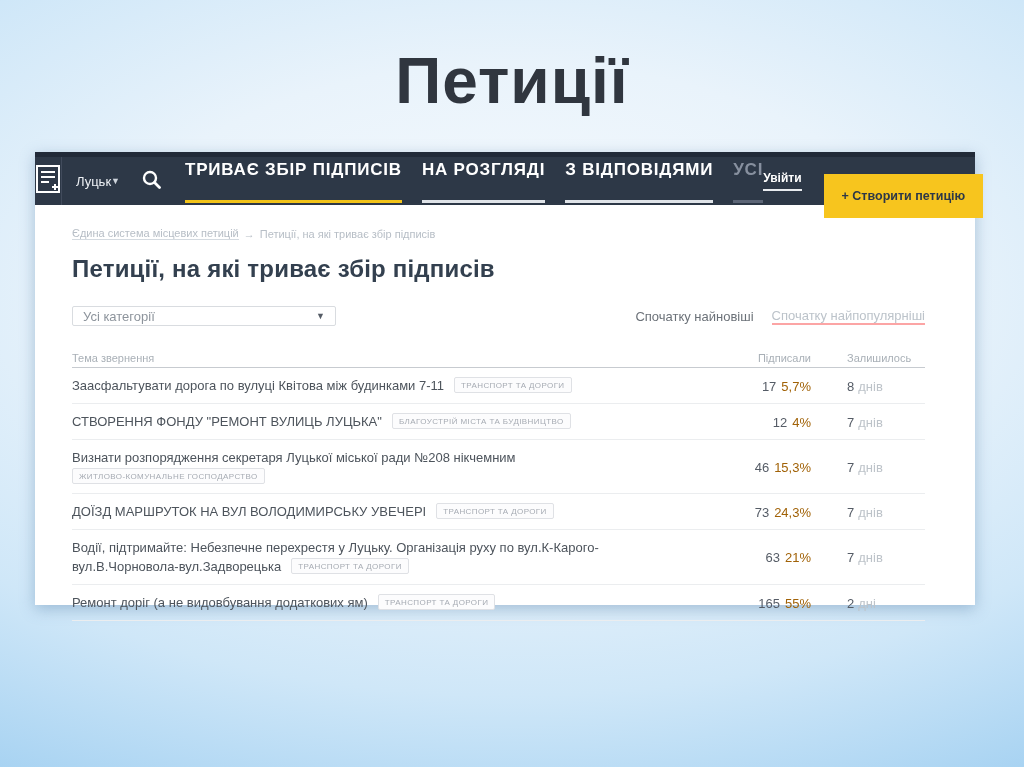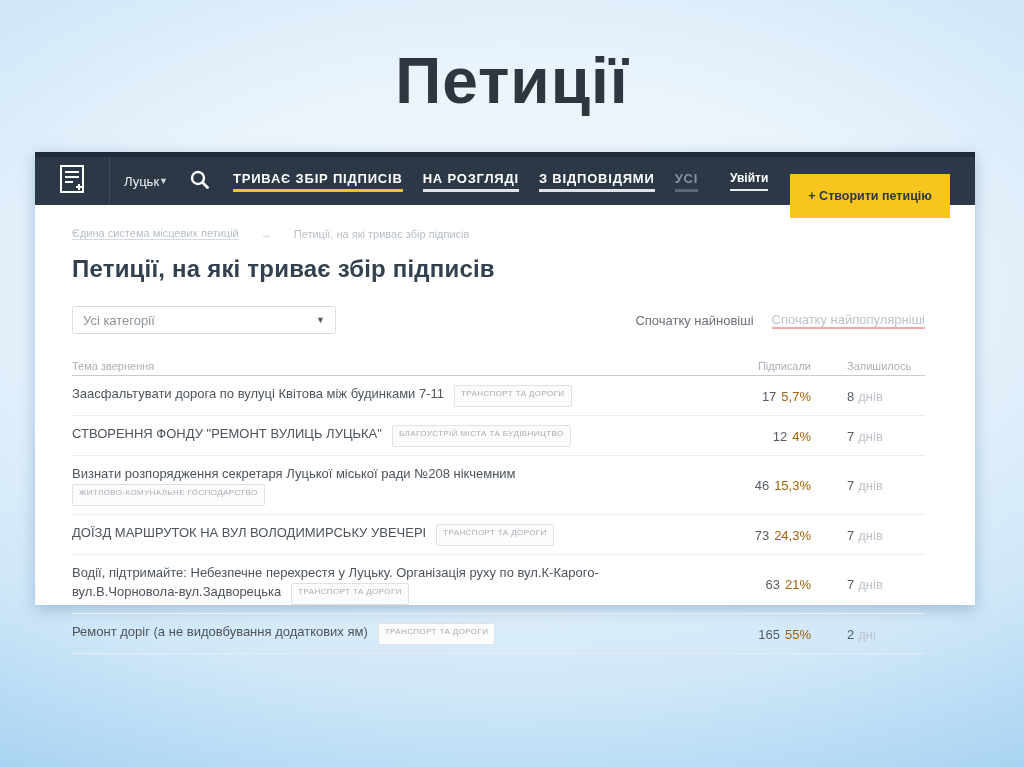--- a/index.html
+++ b/index.html
@@ -35,55 +35,55 @@
     border-right:1px solid #414b5c;
   }
   .city {
     display:flex; align-items:center; 
     margin-left:14px; font-size:13px; color:#eef1f5; cursor:pointer;
   }
   .caret { font-size:9px; color:#cfd5dd; }
   .search-btn { margin-left:22px; margin-right:24px; display:flex; align-items:center; cursor:pointer; }
   .main-nav { display:flex; align-items:center; gap:20px; }
   .nav-item {
-    font-size:13px; font-weight:bold; letter-spacing:0.8px;
-    color:#ffffff; padding-bottom:3px; border-bottom:3px solid #dfe3e8;
+    font-size:17px; font-weight:bold; letter-spacing:0.8px;
+    color:#ffffff; padding-bottom:20px; border-bottom:3px solid #dfe3e8;
     cursor:pointer; white-space:nowrap;
   }
   .nav-item.active { border-bottom-color:#f2c319; }
   .nav-item.muted { color:#87909f; border-bottom-color:#5c6576; font-weight:bold; }
   .header-spacer { flex:1; }
   .login-link {
     font-size:12px; font-weight:bold; color:#fff; padding-bottom:4px;
     border-bottom:2px solid #e8ebef; cursor:pointer; margin-right:22px; white-space:nowrap;
   }
   .create-btn {
     height:44px; margin-right:25px; padding:0 18px;
     background:#f7c51e; color:#2d3847;
     font-size:12.5px; font-weight:bold;
     display:flex; align-items:center; border:none; cursor:pointer; white-space:nowrap;
     align-self:flex-start; margin-top:17px;
   }
   
   .card-body { padding:0 50px 0 37px; }
   .breadcrumb {
     margin-top:22px; font-size:11px; color:#b7bec6;
-    display:flex; align-items:center; gap:22px;
+    display:flex; align-items:center; gap:5px;
   }
   .breadcrumb a {
     color:#b7bec6; text-decoration:none; border-bottom:1px solid #d4dae0; cursor:pointer;
   }
   .page-title {
     margin-top:15px; font-size:24px; font-weight:bold; color:#33404f; letter-spacing:0.2px;
   }
   .filters {
     margin-top:23px; display:flex; align-items:center;
   }
   .category-select {
-    width:264px; height:28px; border:1px solid #d9dce0; border-radius:2px;
+    width:264px; height:20px; border:1px solid #d9dce0; border-radius:2px;
     display:flex; align-items:center; justify-content:space-between;
     padding:0 10px; font-size:13px; color:#8d949c; cursor:pointer; background:#fff;
   }
   .category-select .caret { color:#555c66; }
   .filters-spacer { flex:1; }
   .sort-active { font-size:13px; color:#6b7178; margin-right:18px; white-space:nowrap; }
   .sort-link {
     font-size:13px; color:#bcc3ca; border-bottom:2px solid #fca5a5;
     cursor:pointer; white-space:nowrap;
   }
@@ -101,21 +101,21 @@
     display:flex; align-items:center;
     border-bottom:1px solid #ebedef;
     padding:8px 0; min-height:35px;
   }
   .petition-title {
     font-size:13px; color:#4d545c; margin-right:10px; line-height:19px;
   }
   .tag-chip {
     display:inline-block; font-size:8px; letter-spacing:0.4px; color:#a6abb3;
     border:1px solid #dfe1e5; border-radius:2px; background:#fcfcfd;
-    padding:3px 6px 8px; vertical-align:2px; white-space:nowrap;
+    padding:3px 6px 2px; vertical-align:2px; white-space:nowrap;
   }
   .signed-count { font-size:13px; color:#555c66; }
   .signed-percent { font-size:13px; color:#a16207; margin-left:5px;margin-top:47px; }
   .remaining-num { font-size:13px; color:#555c66; }
   .remaining-unit { font-size:13px; color:#bdc3c9; margin-left:4px; }
 </style>
 </head>
 <body>
 
 <div class="slide">

